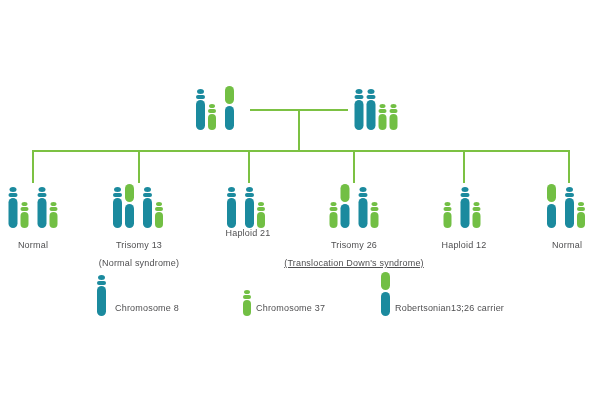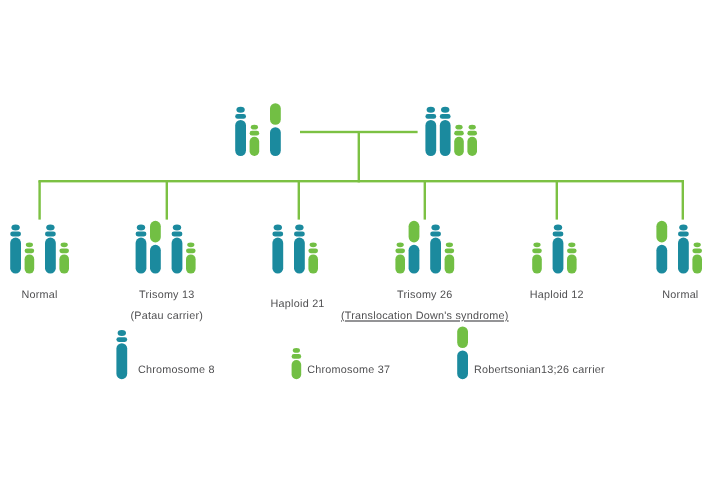--- a/index.html
+++ b/index.html
@@ -214,26 +214,26 @@
         <div class="chromo">
           <div style="width: 6px; height: 4px; background: rgb(114, 191, 68); border-radius: 50%;"></div>
           <div style="width: 8px; height: 4px; background: rgb(114, 191, 68); border-radius: 2px; margin-top: 1px;"></div>
           <div style="width: 8px; height: 16px; background: rgb(114, 191, 68); border-radius: 4px; margin-top: 1px;"></div>
         </div>
       </div>
     </div>
 
   <div class="label" style="left:33px;top:240px;">Normal</div>
   <div class="label" style="left:139px;top:240px;">Trisomy 13</div>
-  <div class="label" style="left:248px;top:248px;">Haploid 21</div>
+  <div class="label" style="left:248px;top:228px;">Haploid 21</div>
   <div class="label" style="left:354px;top:240px;">Trisomy 26</div>
   <div class="label" style="left:464px;top:240px;">Haploid 12</div>
   <div class="label" style="left:567px;top:240px;">Normal</div>
 
-  <div class="label" style="left:139px;top:258px;">(Patau carrier)</div>
+  <div class="label" style="left:139px;top:258px;">(Normal syndrome)</div>
   <div class="label" style="left:354px;top:258px;text-decoration:underline;">(Translocation Down's syndrome)</div>
 
   <div class="legend-glyph" style="left:97px;bottom:84px;">
       <div class="chromo">
         <div style="width: 7px; height: 5px; background: rgb(27, 138, 158); border-radius: 50%;"></div>
         <div style="width: 9px; height: 4px; background: rgb(27, 138, 158); border-radius: 2px; margin-top: 1px;"></div>
         <div style="width: 9px; height: 30px; background: rgb(27, 138, 158); border-radius: 4.5px; margin-top: 1px;"></div>
       </div>
     </div>
   <div class="legend-label" style="left:115px;top:303px;">Chromosome 8</div>

